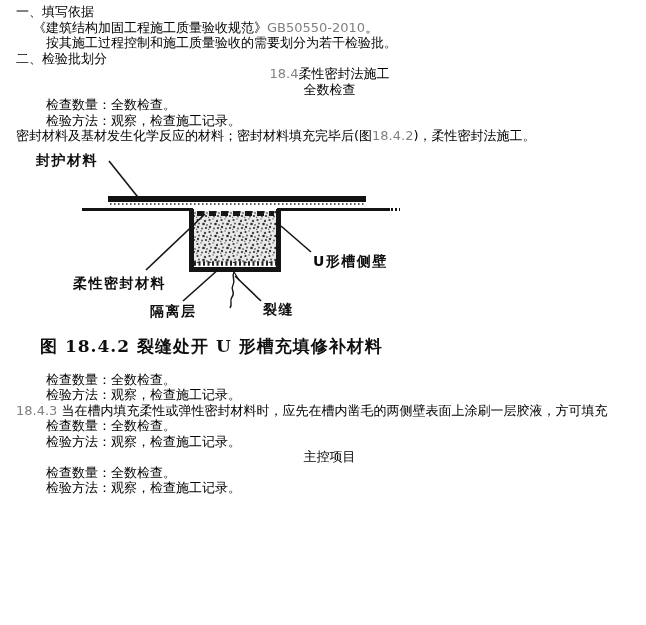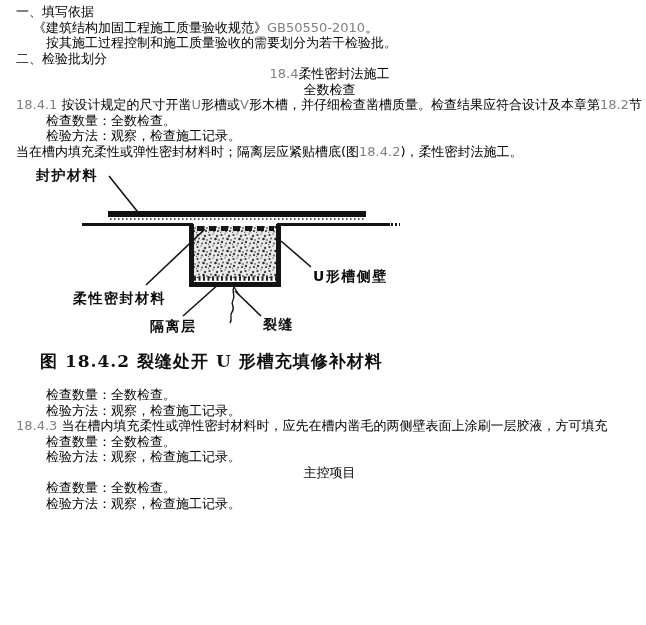--- a/index.html
+++ b/index.html
@@ -26,24 +26,23 @@
 <body>
 
 <div class="doc">
 
   <div class="ln"><span>一、填写依据</span></div>
   <div class="ln i1"><span>《建筑结构加固工程施工质量验收规范》</span><span class="latin">GB50550-2010</span><span>。</span></div>
   <div class="ln i2"><span>按其施工过程控制和施工质量验收的需要划分为若干检验批。</span></div>
   <div class="ln"><span>二、检验批划分</span></div>
   <div class="ln c"><span class="latin">18.4</span><span>柔性密封法施工</span></div>
   <div class="ln c"><span>全数检查</span></div>
-  <div class="ln"><span class="latin">18.4.1</span><span> 按设计规定的尺寸开凿</span><span class="latin">U</span><span>形槽或</span><span class="latin">V</span><span>形木槽，并仔细检查凿槽质量。检查结果应符合设计及本章第</span><span class="latin">18.2</span><span>节</span></div>
   <div class="ln i2"><span>检查数量：全数检查。</span></div>
   <div class="ln i2"><span>检验方法：观察，检查施工记录。</span></div>
-  <div class="ln"><span>当在槽内填充柔性或弹性密封材料时；隔离层应紧贴槽底(图</span><span class="latin">18.4.2</span><span>)，柔性密封法施工。</span></div>
+  <div class="ln"><span>密封材料及基材发生化学反应的材料；密封材料填充完毕后(图</span><span class="latin">18.4.2</span><span>)，柔性密封法施工。</span></div>
 
   <div class="figure">
     <svg width="420" height="216" viewBox="0 0 420 216">
       <defs>
         <pattern id="speckle" patternUnits="userSpaceOnUse" width="12" height="12">
           <rect width="12" height="12" fill="#e9e9e9"></rect>
           <circle cx="1.5" cy="2" r="1.1" fill="#333"></circle>
           <circle cx="5" cy="1" r="0.8" fill="#777"></circle>
           <circle cx="9" cy="3" r="1.2" fill="#444"></circle>
           <circle cx="3" cy="5.5" r="1.0" fill="#555"></circle>

